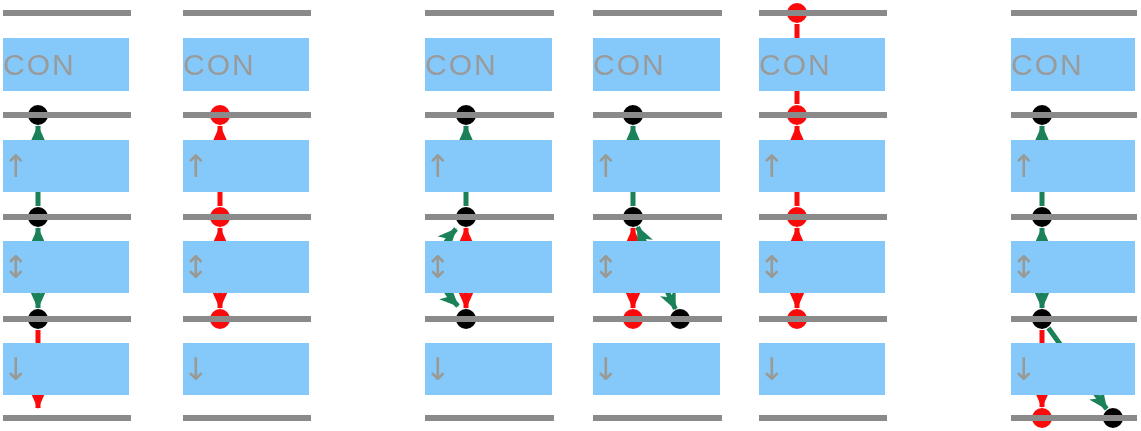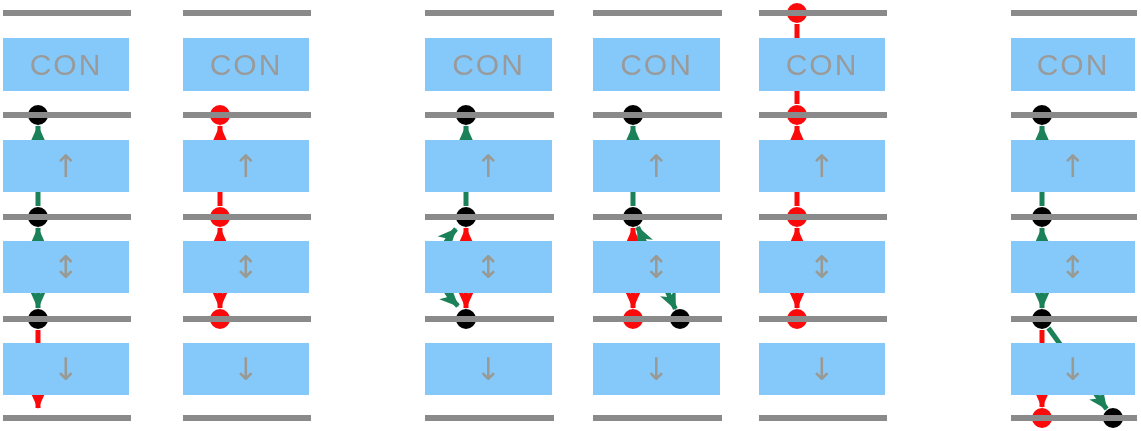--- a/index.html
+++ b/index.html
@@ -7,21 +7,21 @@
     position: relative;
     width: 1141px; height: 431px;
     background: #ffffff;
     overflow: hidden;
     font-family: "Liberation Sans", sans-serif;
   }
   .column { position: absolute; top: 0; bottom: 0; }
   .rail { position: absolute; left: 0; right: 0; height: 6px; }
   .bluebox {
     position: absolute; left: 0; right: 2px;
-    display: flex; align-items: center; justify-content: center;
+    display: flex; align-items: center; 
   }
   .con-label {
     font-size: 30px; letter-spacing: 2px;
     font-family: "Liberation Sans", sans-serif;
   }
   .glyph {
     font-size: 31px; line-height: 1;
     font-family: "DejaVu Sans", sans-serif;
   }
   #overlay { position: absolute; left: 0; top: 0; pointer-events: none; }

